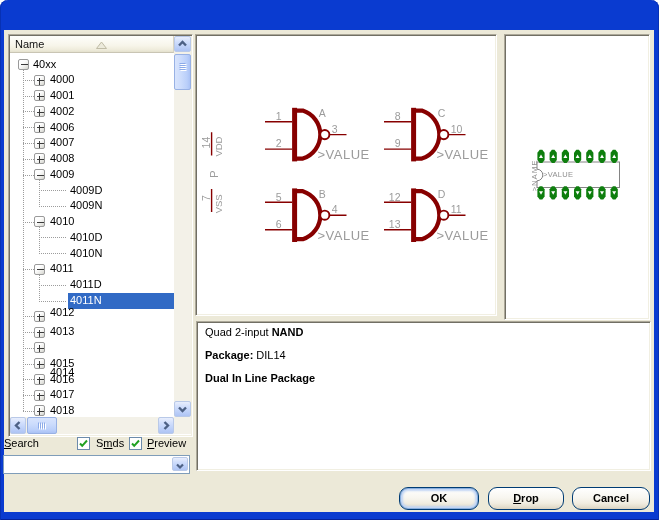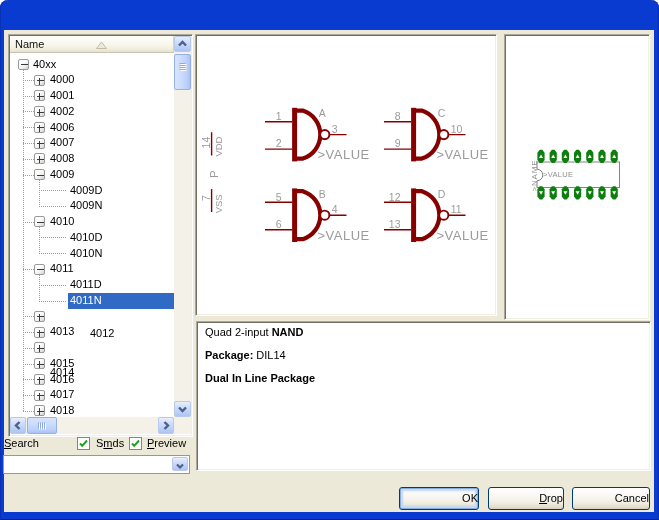--- a/index.html
+++ b/index.html
@@ -51,23 +51,23 @@
 .cblbl{position:absolute;top:437px;font-size:11px;color:#000;}
 #combo{position:absolute;left:3px;top:455px;width:187px;height:19px;background:#fff;border:1px solid #7f9db9;}
 #combobtn{position:absolute;right:1px;top:1px;width:16px;height:14px;border:1px solid #b9c9e8;border-radius:2px;
 background:linear-gradient(180deg,#e8eefd 0%,#d3e0fc 30%,#c2d4fa 60%,#aec4f4 100%);}
 
 #schem{left:195px;top:34px;width:302px;height:282px;}
 #pkg{left:504px;top:34px;width:146px;height:286px;}
 #desc{left:196px;top:321px;width:455px;height:150px;}
 .dtext{position:absolute;left:205px;font-size:11px;line-height:12px;color:#000;}
 
-.btn{position:absolute;top:487px;height:23px;border:1px solid #003c74;border-radius:3px;
+.btn{position:absolute;top:487px;height:23px;border:1px solid #003c74;border-radius:9px;
 background:linear-gradient(180deg,#ffffff 0%,#f8f6f0 45%,#f1ede1 72%,#e4decd 90%,#d8d0bf 100%);
-font-size:11px;color:#000;text-align:right;line-height:20px;}
+font-size:11px;color:#000;text-align:center;line-height:20px;font-weight:bold;}
 #okbtn{left:399px;width:80px;box-shadow:inset 0 0 0 1px #88aede, inset 0 0 2px 3px #c3d6f4;}
 #dropbtn{left:488px;width:76px;}
 #cancelbtn{left:572px;width:78px;}
 </style>
 </head>
 <body>
 <div id="win">
   <div id="body"></div>
 
   <div class="sunken" id="tree"></div>
@@ -184,21 +184,21 @@
     <div class="ti" style="left:60px;top:129.5px;">4009D</div>
     <div class="ti" style="left:60px;top:145.25px;">4009N</div>
     <div class="ti" style="left:40px;top:161px;">4010</div>
     <div class="ti" style="left:60px;top:176.75px;">4010D</div>
     <div class="ti" style="left:60px;top:192.5px;">4010N</div>
     <div class="ti" style="left:40px;top:208.25px;">4011</div>
     <div class="ti" style="left:60px;top:224px;">4011D</div>
     <div class="sel" style="top:239.75px;">
         <div class="ti">4011N</div>
       </div>
-    <div class="ti" style="left:40px;top:273px;margin-left:40px;">4012</div>
+    <div class="ti" style="left:40px;top:252px;">4012</div>
     <div class="ti" style="left:40px;top:271.25px;">4013</div>
     <div class="ti" style="left:40px;top:287px;margin-top:25px;">4014</div>
     <div class="ti" style="left:40px;top:302.75px;">4015</div>
     <div class="ti" style="left:40px;top:318.5px;">4016</div>
     <div class="ti" style="left:40px;top:334.25px;">4017</div>
     <div class="ti" style="left:40px;top:350px;">4018</div>
   </div>
 
   <div class="sb-track" style="left:174px;top:36px;width:17px;height:381px;"></div>
   <div class="sb-btn" style="left:174px;top:36px;width:17px;height:16px;">

